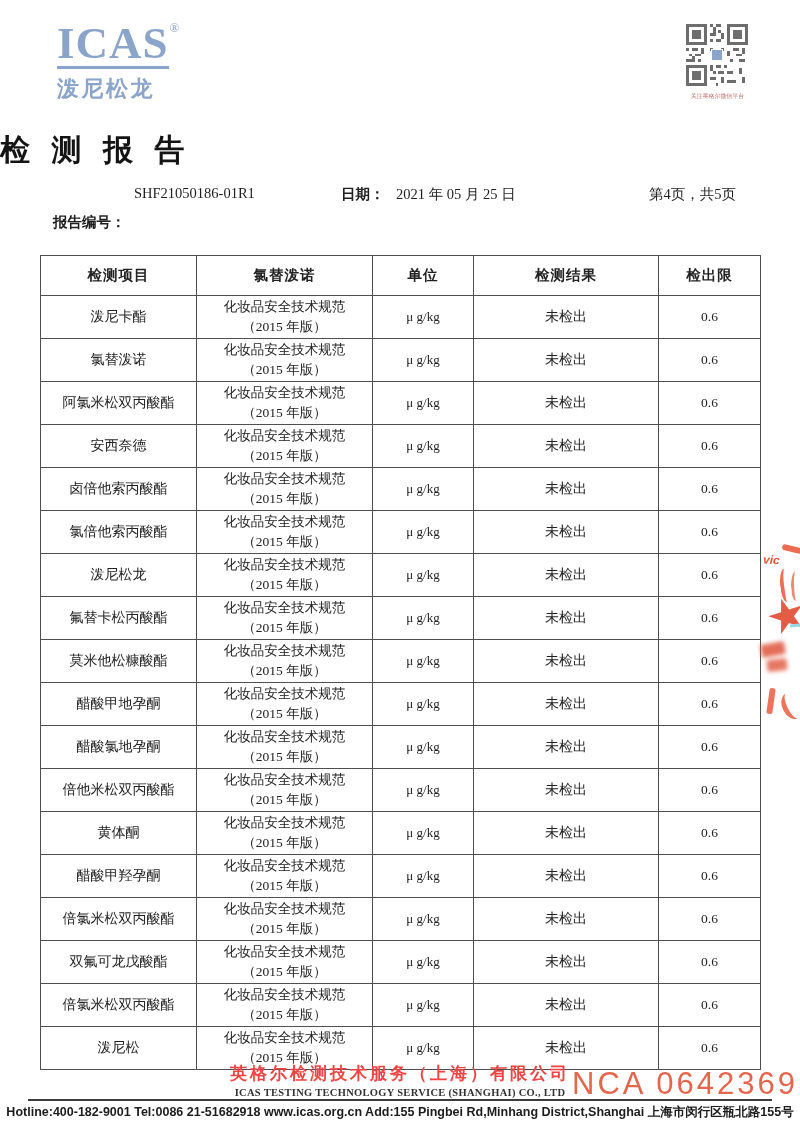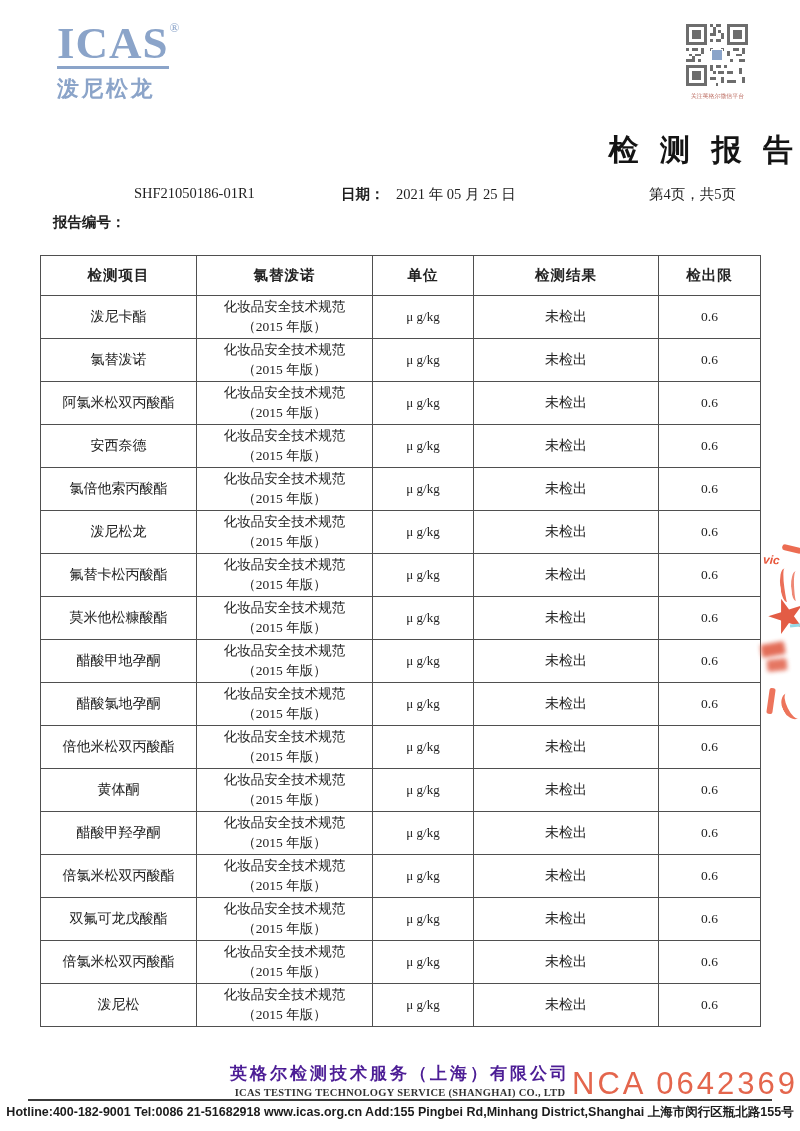--- a/index.html
+++ b/index.html
@@ -26,21 +26,21 @@
   
   .qr-wrap { position:absolute; left:686px; top:24px; width:62px; text-align:center; }
   .qr-caption {
     font-size:7px; color:#bb6a5f; margin-top:2px; letter-spacing:0px;
     transform:scale(0.85); transform-origin:center top; white-space:nowrap;
   }
 
   
   .report-title {
     position:absolute; top:130px; left:0; width:100%;
-    text-align:right; font-size:30px; font-weight:bold;
+    text-align:left; font-size:30px; font-weight:bold;
     letter-spacing:7px; color:#141414;
   }
   .meta { position:absolute; top:185px; left:0; width:100%; height:22px; font-size:14.5px; }
   .meta span { position:absolute; white-space:nowrap; }
   .m-label1 { left:53px;  font-weight:600;margin-top:28px; }
   .m-value1 { left:134px; }
   .m-label2 { left:341px; font-weight:600; }
   .m-value2 { left:396px; }
   .m-page   { left:649px; }
 
@@ -66,21 +66,21 @@
   .st-curve2 { left:51px; top:33px; width:12px; height:30px; border-left:3px solid #e8573c; border-radius:60% 0 0 40% / 70% 0 0 50%; transform:rotate(-4deg); opacity:.7; }
   .st-star { left:26px; top:55px; font-size:46px; line-height:1; color:#e14f36; transform:rotate(-18deg); opacity:.92; }
   .st-cyan { left:50px; top:86px; width:11px; height:3px; background:#96d8e6; transform:rotate(-6deg); }
   .st-blob1 { left:21px; top:105px; width:24px; height:13px; background:#dd4a30; filter:blur(2px); border-radius:2px; transform:rotate(-10deg); opacity:.8; }
   .st-blob2 { left:27px; top:121px; width:20px; height:12px; background:#dd4a30; filter:blur(2px); border-radius:2px; transform:rotate(-6deg); opacity:.75; }
   .st-vbar { left:28px; top:150px; width:6px; height:26px; background:#ea5c3f; border-radius:2px; transform:rotate(8deg); opacity:.85; }
   .st-arc-bottom { left:42px; top:153px; width:24px; height:28px; border-left:5px solid #ea5c3f; border-radius:50% 0 0 50% / 60% 0 0 60%; transform:rotate(-26deg); opacity:.85; }
 
   
   .footer-company { position:absolute; top:1062px; left:0; width:100%; text-align:center; }
-  .company-cn { font-size:17px; font-weight:600; letter-spacing:3px; color:#4c1d95; }
+  .company-cn { font-size:17px; font-weight:600; letter-spacing:3px; color:#ef4444; }
   .company-en { font-size:10.5px; font-weight:bold; letter-spacing:0.3px; color:#333; margin-top:2px; }
   .footer-rule { position:absolute; top:1099px; left:28px; width:744px; height:2px; background:#3c3c3c; }
   .contact-line {
     position:absolute; top:1104px; left:0; width:100%; text-align:center;
     font-family:"Liberation Sans","DejaVu Sans",sans-serif;
     font-weight:bold; font-size:12.5px; color:#1c1c1c; white-space:nowrap;
   }
   .nca {
     position:absolute; top:1066px; left:572px;
     font-family:"Liberation Sans","DejaVu Sans",sans-serif;
@@ -220,20 +220,30 @@
           <td data-name="cell-item">安西奈德</td>
           <td data-name="cell-method">
             <div class="mline" data-name="method-line">化妆品安全技术规范</div>
             <div class="mline" data-name="method-line">（2015 年版）</div>
           </td>
           <td data-name="cell-unit">μ g/kg</td>
           <td data-name="cell-result">未检出</td>
           <td data-name="cell-limit">0.6</td>
         </tr>
         <tr data-name="table-row">
+          <td data-name="cell-item">卤倍他索丙酸酯</td>
+          <td data-name="cell-method">
+            <div class="mline" data-name="method-line">化妆品安全技术规范</div>
+            <div class="mline" data-name="method-line">（2015 年版）</div>
+          </td>
+          <td data-name="cell-unit">μ g/kg</td>
+          <td data-name="cell-result">未检出</td>
+          <td data-name="cell-limit">0.6</td>
+        </tr>
+        <tr data-name="table-row">
           <td data-name="cell-item">氯倍他索丙酸酯</td>
           <td data-name="cell-method">
             <div class="mline" data-name="method-line">化妆品安全技术规范</div>
             <div class="mline" data-name="method-line">（2015 年版）</div>
           </td>
           <td data-name="cell-unit">μ g/kg</td>
           <td data-name="cell-result">未检出</td>
           <td data-name="cell-limit">0.6</td>
         </tr>
         <tr data-name="table-row">

